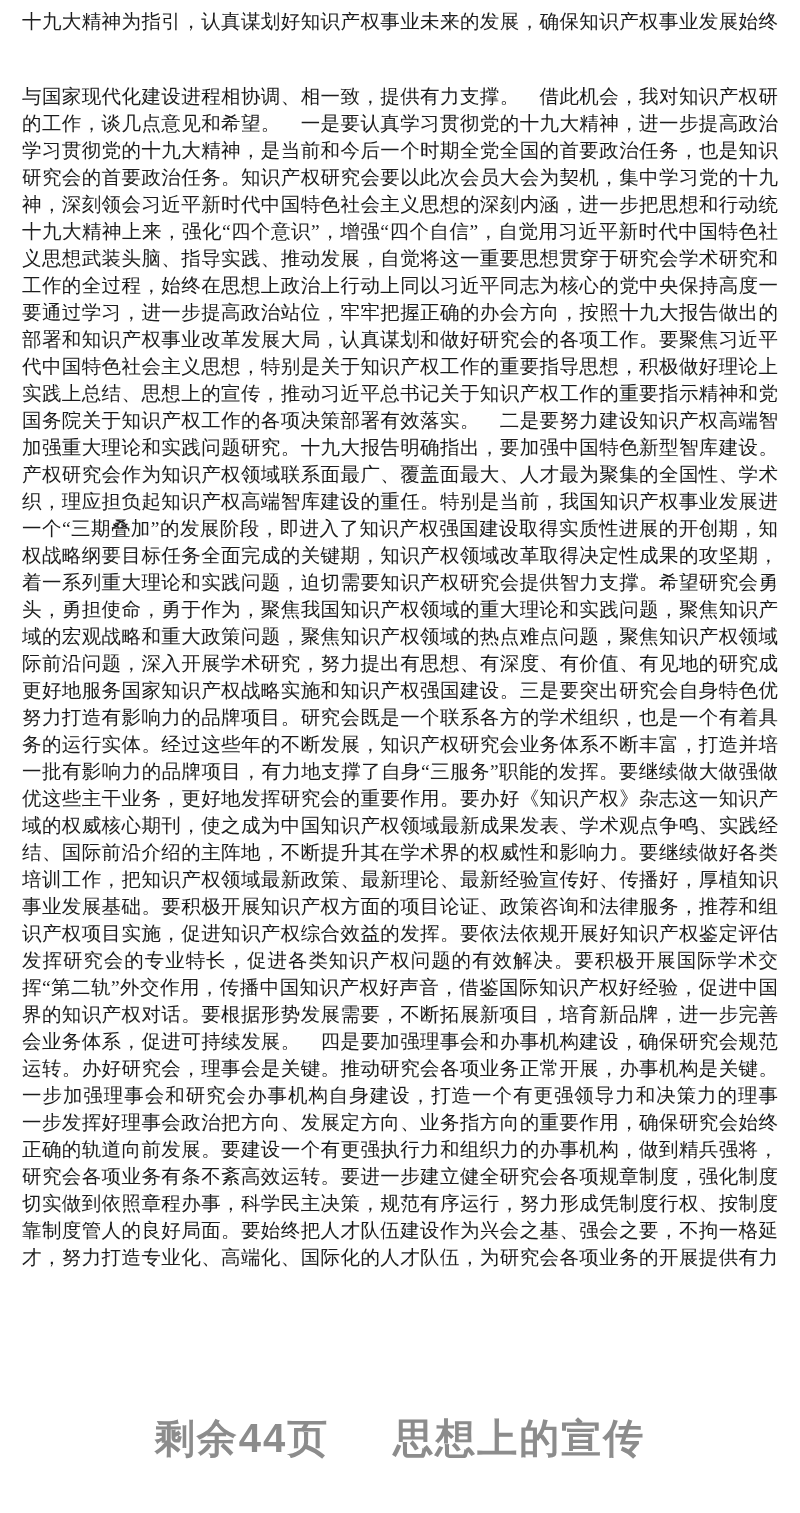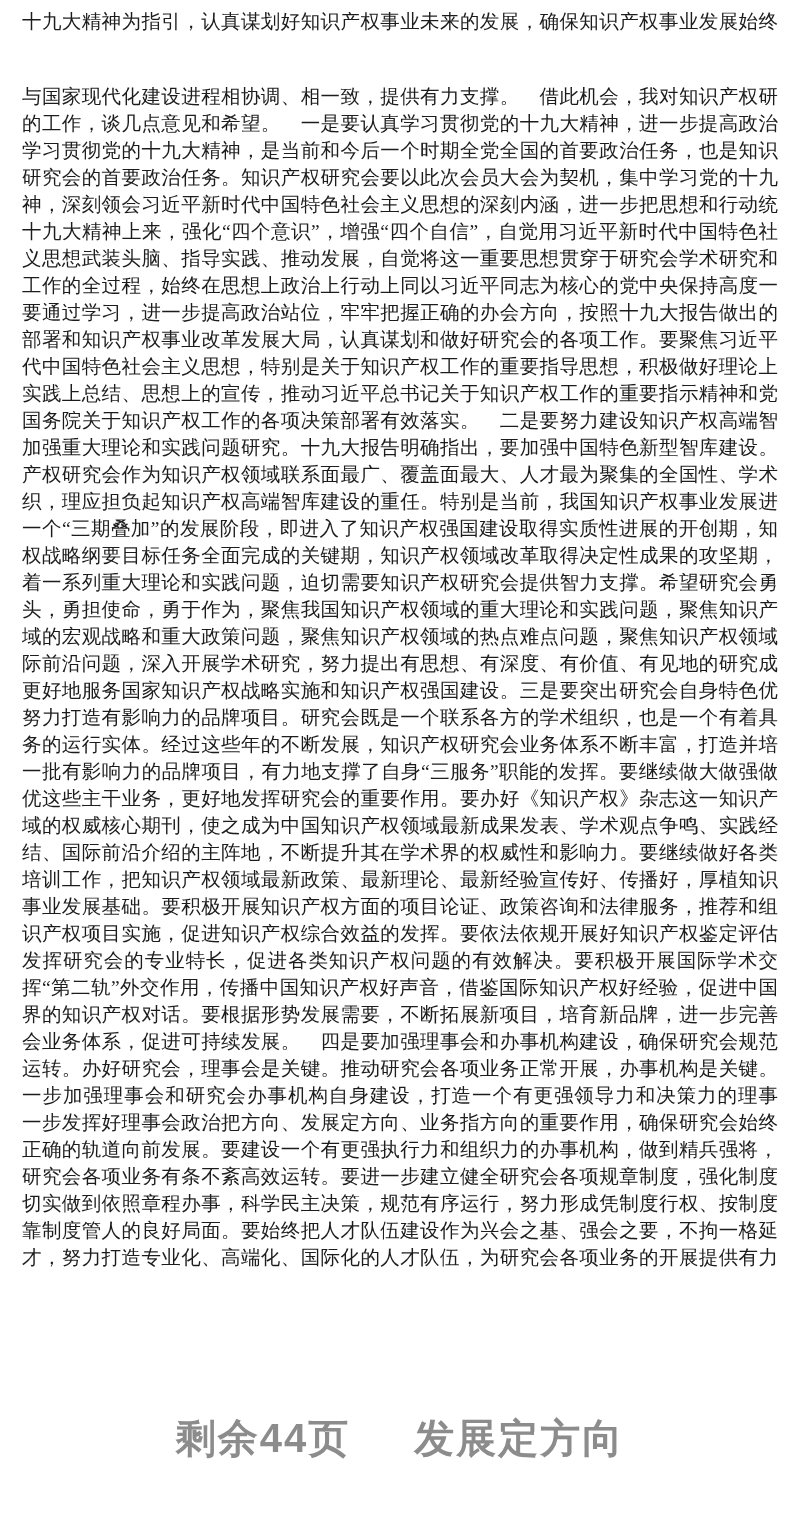--- a/index.html
+++ b/index.html
@@ -96,16 +96,16 @@
       <div class="text-line">一步发挥好理事会政治把方向、发展定方向、业务指方向的重要作用，确保研究会始终沿着</div>
       <div class="text-line">正确的轨道向前发展。要建设一个有更强执行力和组织力的办事机构，做到精兵强将，确保</div>
       <div class="text-line">研究会各项业务有条不紊高效运转。要进一步建立健全研究会各项规章制度，强化制度执行，</div>
       <div class="text-line">切实做到依照章程办事，科学民主决策，规范有序运行，努力形成凭制度行权、按制度办事、</div>
       <div class="text-line">靠制度管人的良好局面。要始终把人才队伍建设作为兴会之基、强会之要，不拘一格延揽人</div>
       <div class="text-line">才，努力打造专业化、高端化、国际化的人才队伍，为研究会各项业务的开展提供有力的人</div>
     </div>
 
   <div class="footer">
     <span class="footer-part">剩余44页</span>
-    <span class="footer-part">发展定方向</span>
+    <span class="footer-part">思想上的宣传</span>
   </div>
 
 </div>
 
 </body></html>

